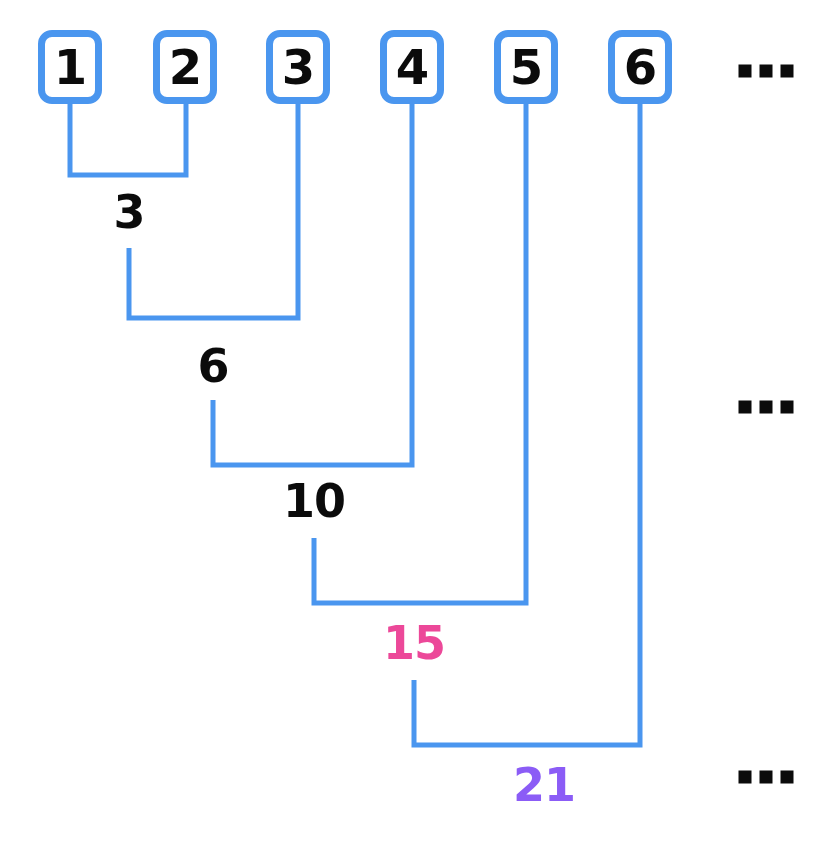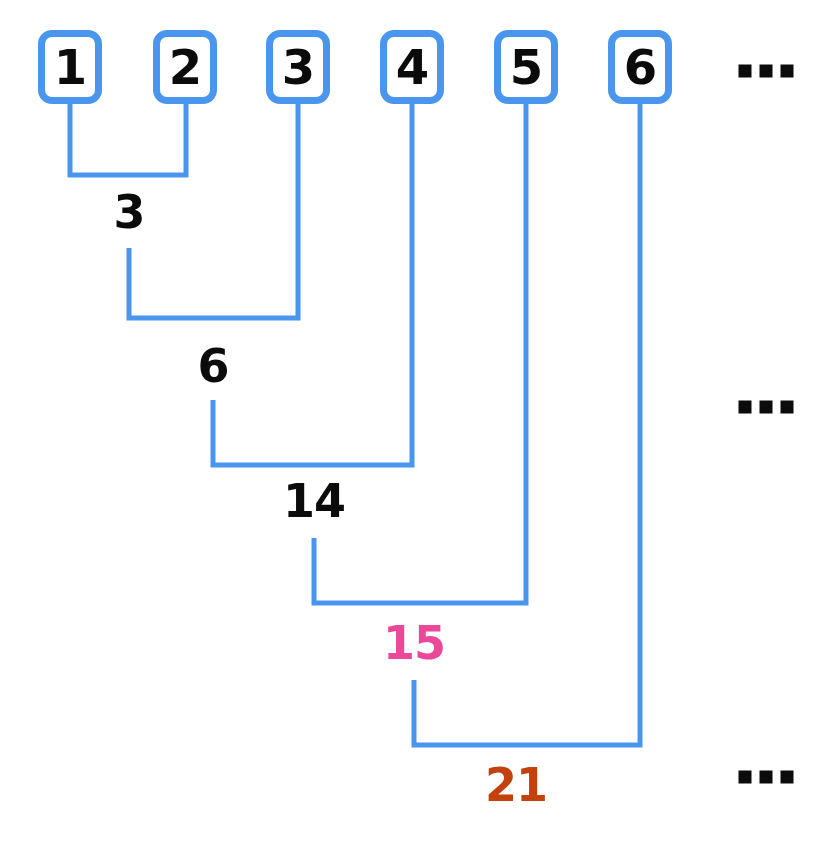--- a/index.html
+++ b/index.html
@@ -102,23 +102,23 @@
       <div class="node-box" style="left: 494px; top: 30px; width: 64px; height: 74px; border-color: rgb(74, 150, 239);">
         <span class="node-label" style="color: rgb(11, 11, 11);">5</span>
       </div>
       <div class="node-box" style="left: 608px; top: 30px; width: 64px; height: 74px; border-color: rgb(74, 150, 239);">
         <span class="node-label" style="color: rgb(11, 11, 11);">6</span>
       </div>
     </div>
   <div id="sums-layer">
       <div class="sum-label" style="left: 129px; top: 189px; color: rgb(11, 11, 11);">3</div>
       <div class="sum-label" style="left: 213px; top: 343px; color: rgb(11, 11, 11);">6</div>
-      <div class="sum-label" style="left: 314px; top: 478px; color: rgb(11, 11, 11);">14</div>
+      <div class="sum-label" style="left: 314px; top: 478px; color: rgb(11, 11, 11);">10</div>
       <div class="sum-label" style="left: 414px; top: 620px; color: #ec4899;">15</div>
-      <div class="sum-label" style="left: 516px; top: 762px; color: #c2410c;">21</div>
+      <div class="sum-label" style="left: 544px; top: 762px; color: #8b5cf6;">21</div>
     </div>
   <div id="ellipses-layer">
       <div class="ellipsis" style="left: 766px; top: 71px;">
         <span class="dot" style="background: rgb(11, 11, 11);"></span>
         <span class="dot" style="background: rgb(11, 11, 11);"></span>
         <span class="dot" style="background: rgb(11, 11, 11);"></span>
       </div>
       <div class="ellipsis" style="left: 766px; top: 407px;">
         <span class="dot" style="background: rgb(11, 11, 11);"></span>
         <span class="dot" style="background: rgb(11, 11, 11);"></span>

